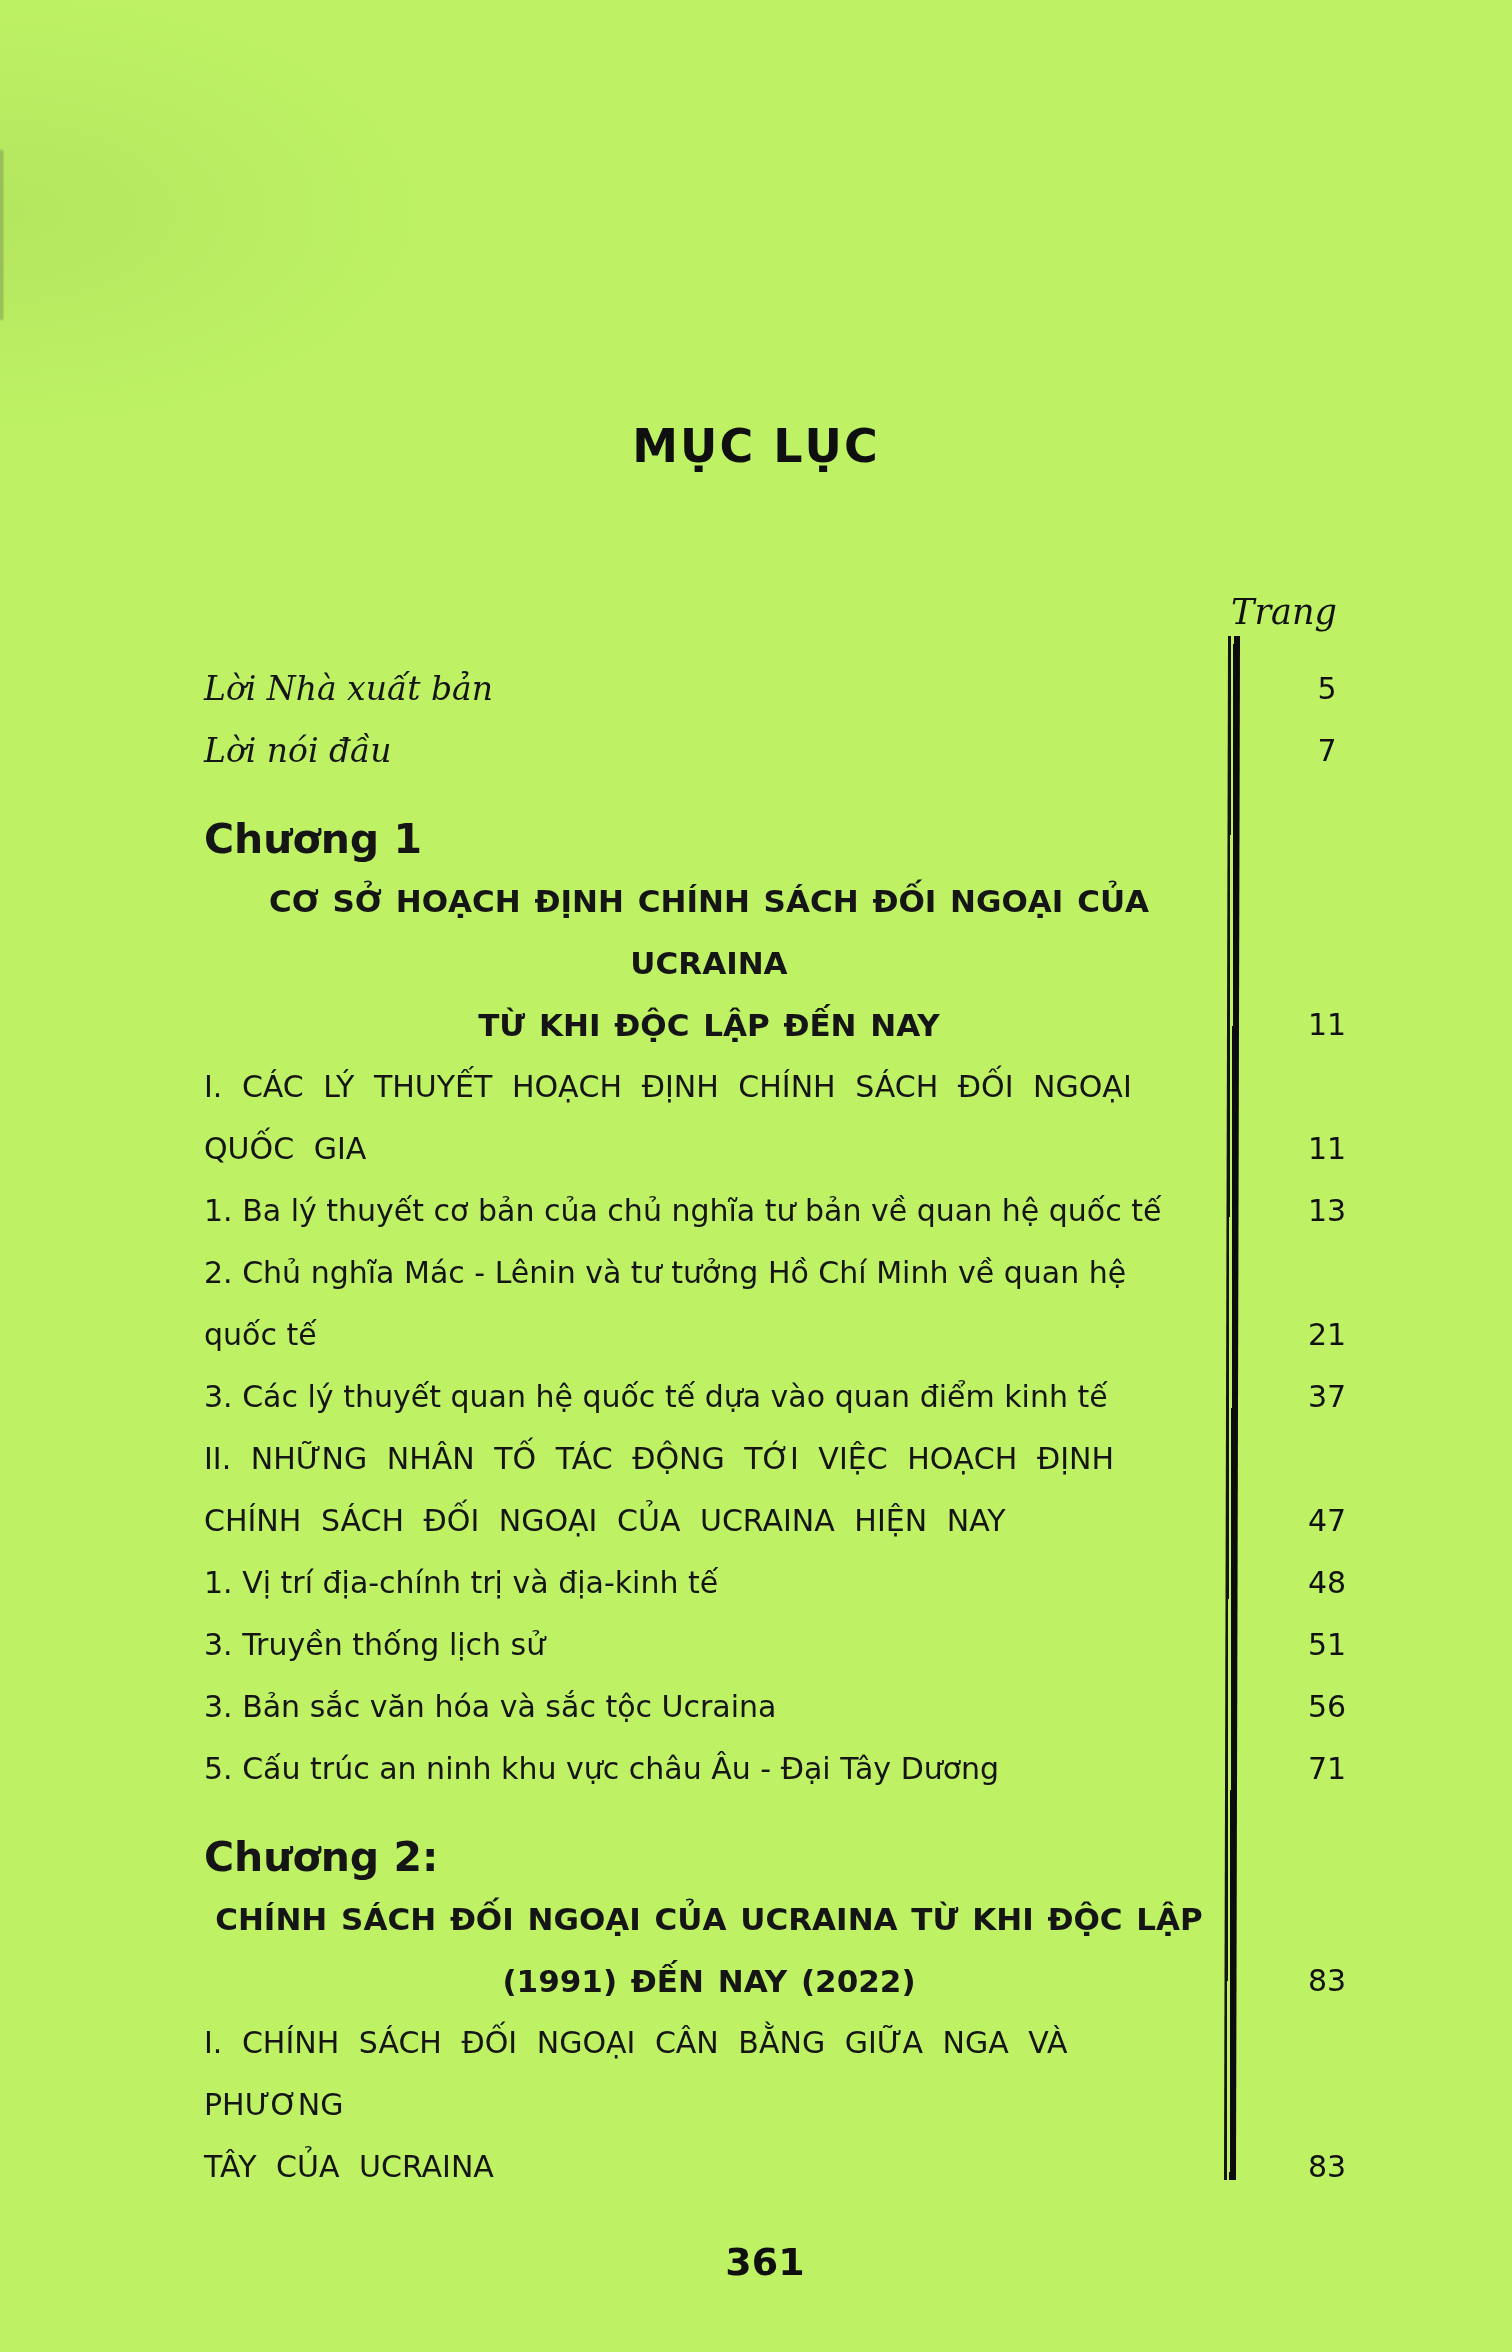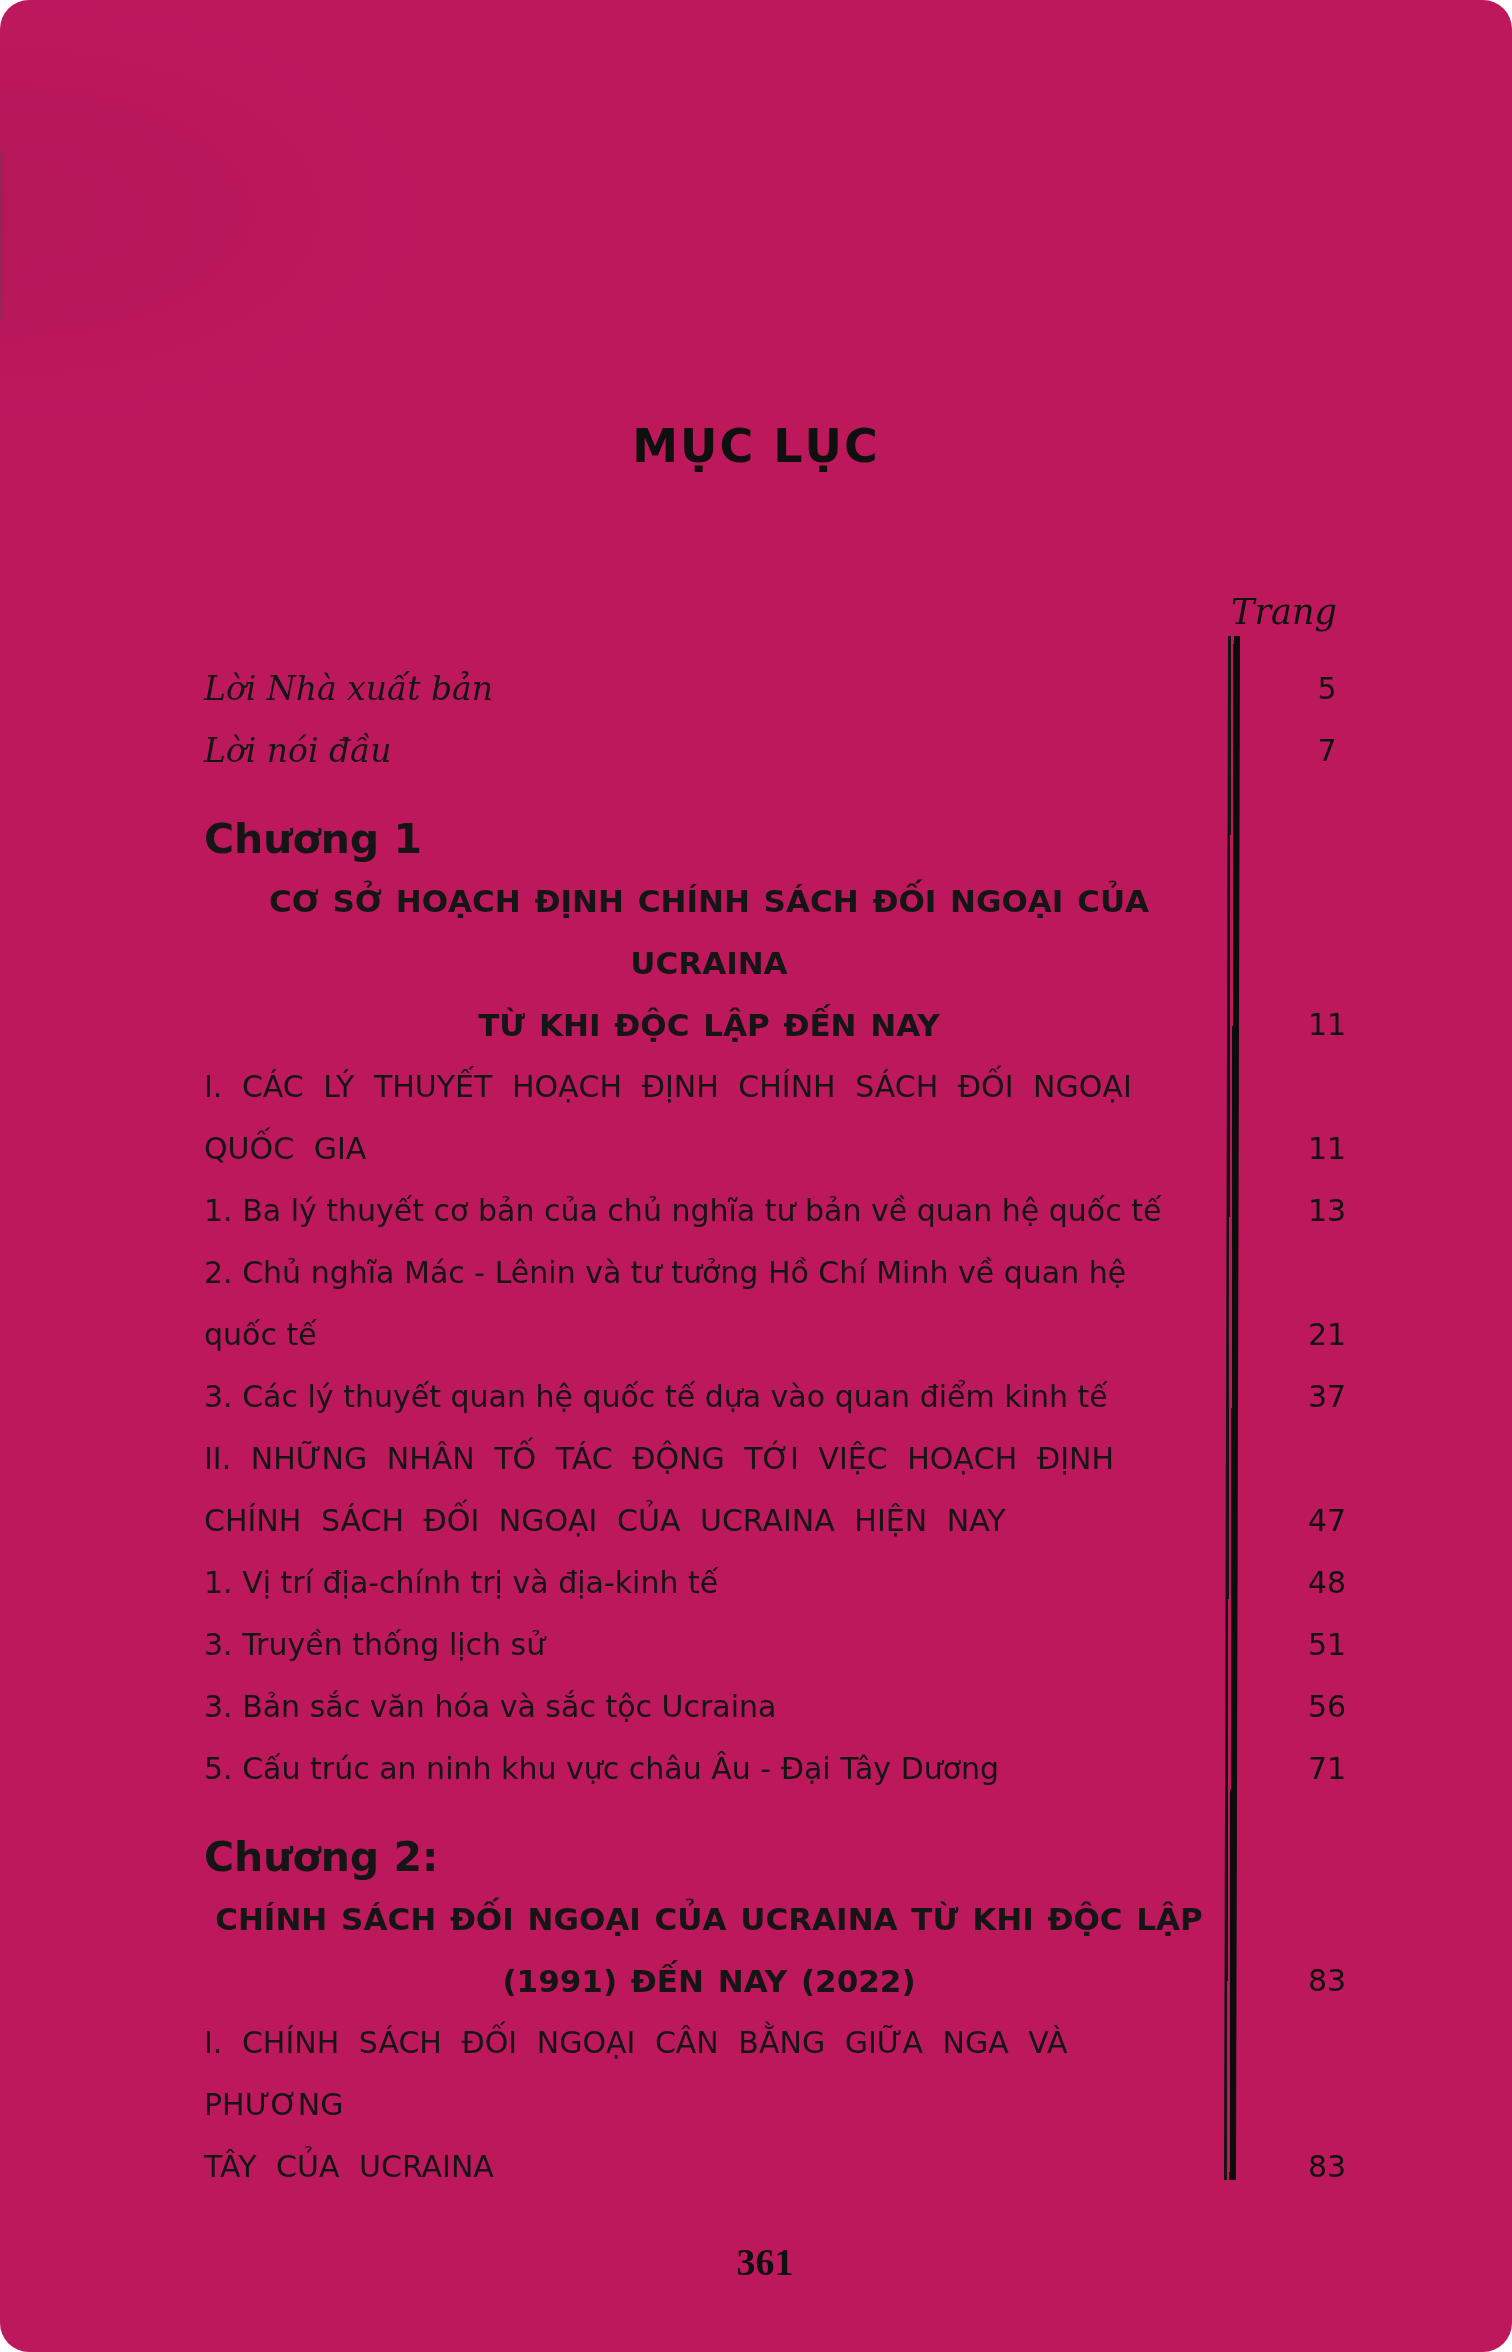--- a/index.html
+++ b/index.html
@@ -8,22 +8,21 @@
     height: 2352px;
     background: #ffffff;
     font-family: "DejaVu Sans", "Liberation Sans", sans-serif;
     color: #151515;
     overflow: hidden;
     position: relative;
   }
   .page {
     position: absolute;
     inset: 0;
-    background: #be185d;
-    border-radius: 29px;
+    background: #bef264;
   }
   
   .page::before {
     content: "";
     position: absolute;
     inset: 0;
     background: radial-gradient(620px 320px at 0% 9%, rgba(0,0,0,0.05), transparent 70%);
     pointer-events: none;
   }
   .page::after {
@@ -115,21 +114,20 @@
     position: absolute;
     top: 2240px;
     left: 0;
     width: 100%;
     text-align: center;
     font-weight: bold;
     font-size: 38px;
     padding-left: 18px;
     box-sizing: border-box;
     color: #0f0f0f;
-    font-family: Liberation Serif, serif;
   }
 </style>
 </head>
 <body>
 
 <div class="page">
 
   <h1 class="toc-title">MỤC LỤC</h1>
 
   <div class="toc">

